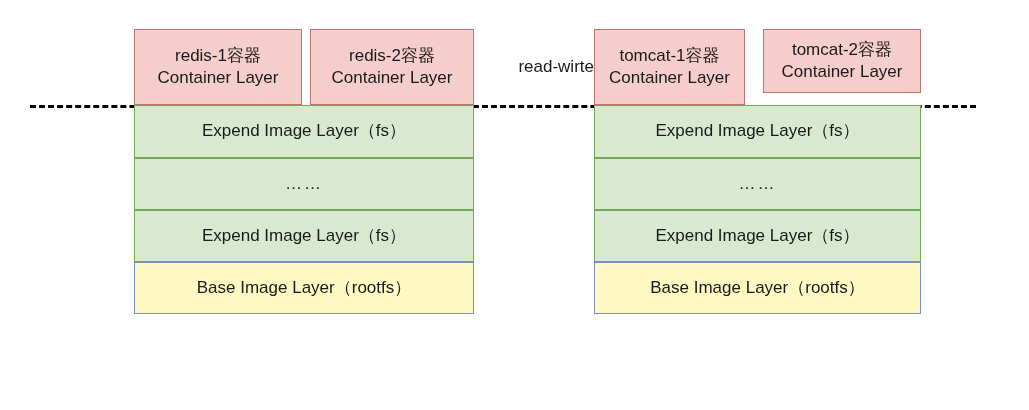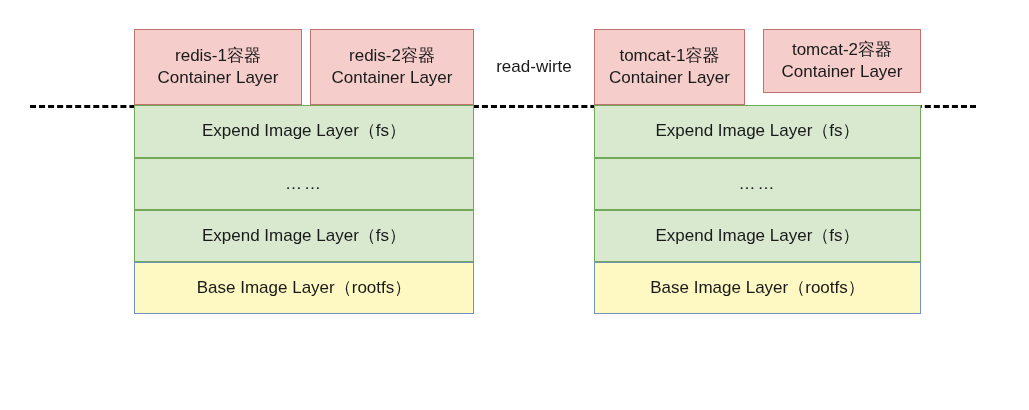--- a/index.html
+++ b/index.html
@@ -87,21 +87,21 @@
   <div class="box container-box" style="left:594px; top:29px; width:151px; height:76px;">
     <span>tomcat-1容器
 Container Layer</span>
   </div>
 
   <div class="box container-box" style="left:763px; top:29px; width:158px; height:64px;">
     <span>tomcat-2容器
 Container Layer</span>
   </div>
 
-  <div class="mid-label" style="left:474px; top:29px; width:120px; height:76px;">
+  <div class="mid-label" style="left:474px; top:29px; width:120px; height:76px;justify-content:flex-end;">
     <span>read-wirte</span>
   </div>
 
   <div class="dashed-line" style="left:30px; top:105px; width:946px;"></div>
 
   <div class="box image-layer" style="left:134px; top:105px; width:340px; height:53px;">
     <span>Expend Image Layer（fs）</span>
   </div>
 
   <div class="box image-layer" style="left:134px; top:158px; width:340px; height:52px;">

